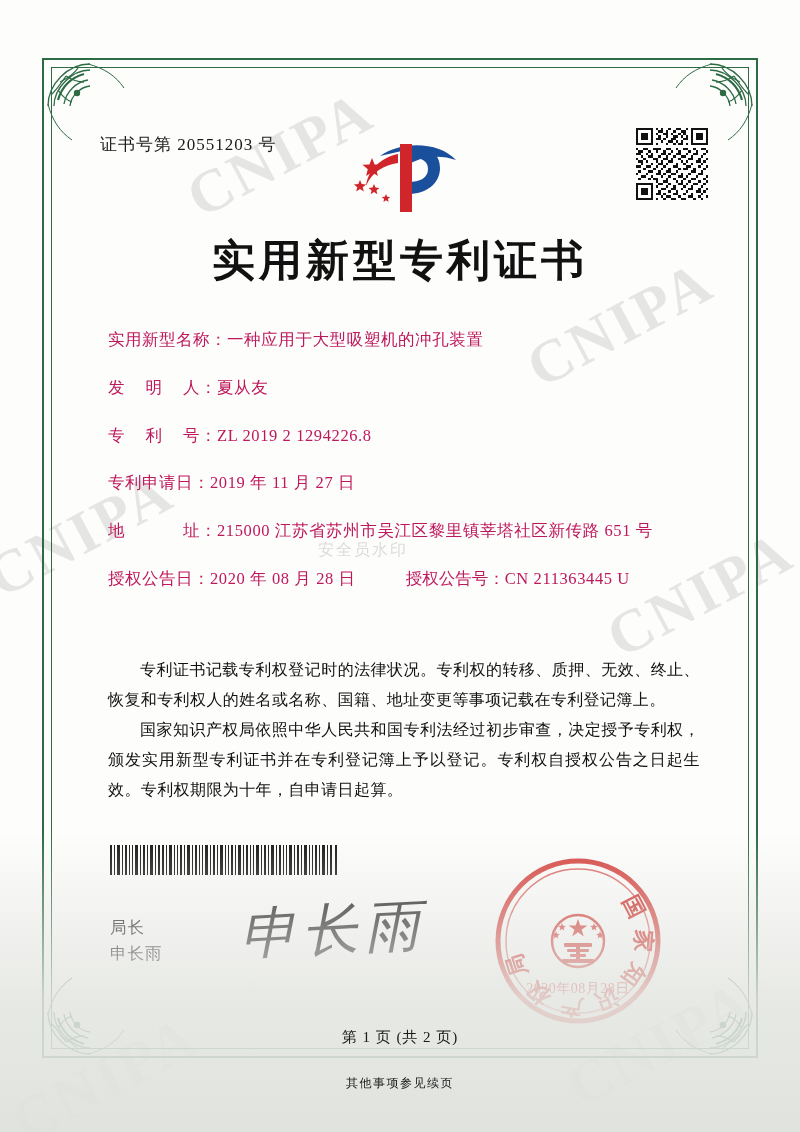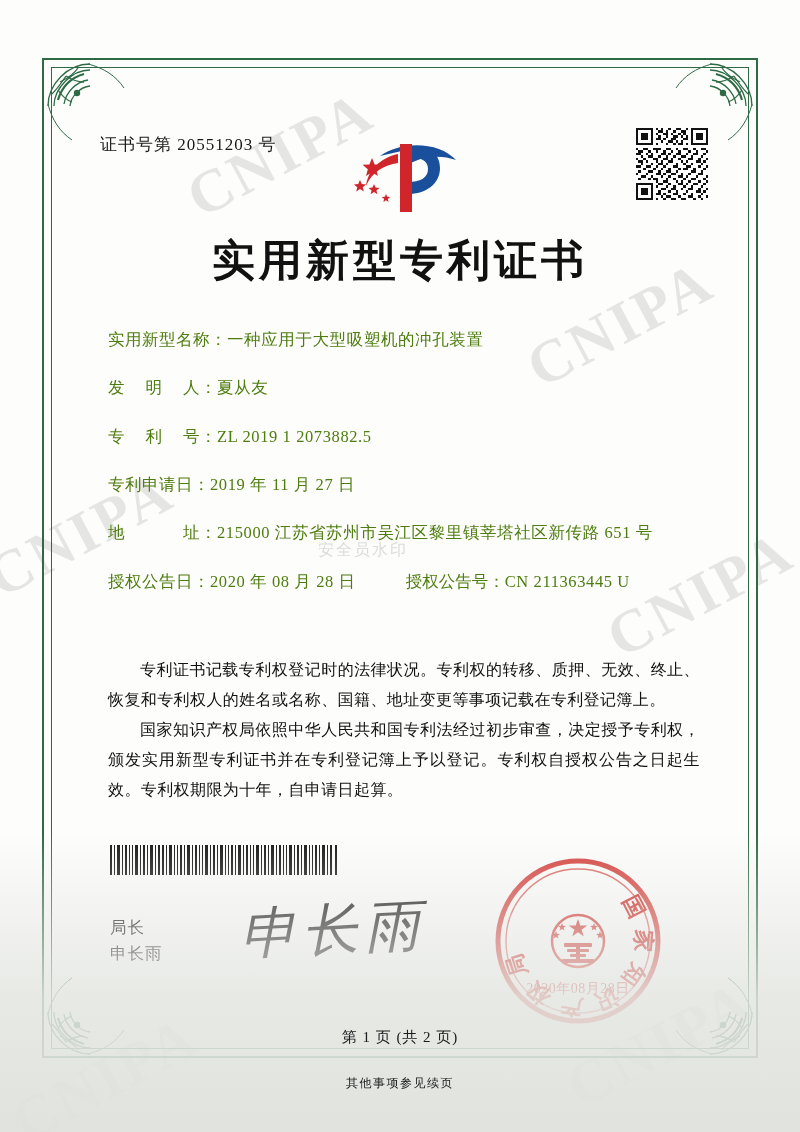--- a/index.html
+++ b/index.html
@@ -123,37 +123,36 @@
   
   .fields {
     position: absolute;
     left: 108px; top: 328px;
     width: 600px;
   }
   .field {
     display: flex;
     align-items: baseline;
     font-size: 16.5px;
-    color: #4d7c0f;
+    color: #be185d;
     margin-bottom: 23px;
     line-height: 1.5;
   }
   .field .label {
     white-space: nowrap;
     letter-spacing: 0.5px;
   }
   .field .value {
     letter-spacing: 0.6px;
   }
   .label-spread {
     display: inline-block;
     width: 92px;
     text-align: justify;
     text-align-last: justify;
-    font-family: Liberation Mono, monospace;
   }
   .label-plain { display:inline-block; }
   .field-inline-extra {
     margin-left: 50px;
     white-space: nowrap;
   }
 
   
   .body-text {
     position: absolute;
@@ -551,21 +550,21 @@
       <span class="value">一种应用于大型吸塑机的冲孔装置</span>
     </div>
 
     <div class="field">
       <span class="label"><span class="label-spread">发明人</span>：</span>
       <span class="value">夏从友</span>
     </div>
 
     <div class="field">
       <span class="label"><span class="label-spread">专利号</span>：</span>
-      <span class="value">ZL 2019 1 2073882.5</span>
+      <span class="value">ZL 2019 2 1294226.8</span>
     </div>
 
     <div class="field">
       <span class="label"><span class="label-plain">专利申请日</span>：</span>
       <span class="value">2019 年 11 月 27 日</span>
     </div>
 
 
     <div class="field">
       <span class="label"><span class="label-spread">地址</span>：</span>

